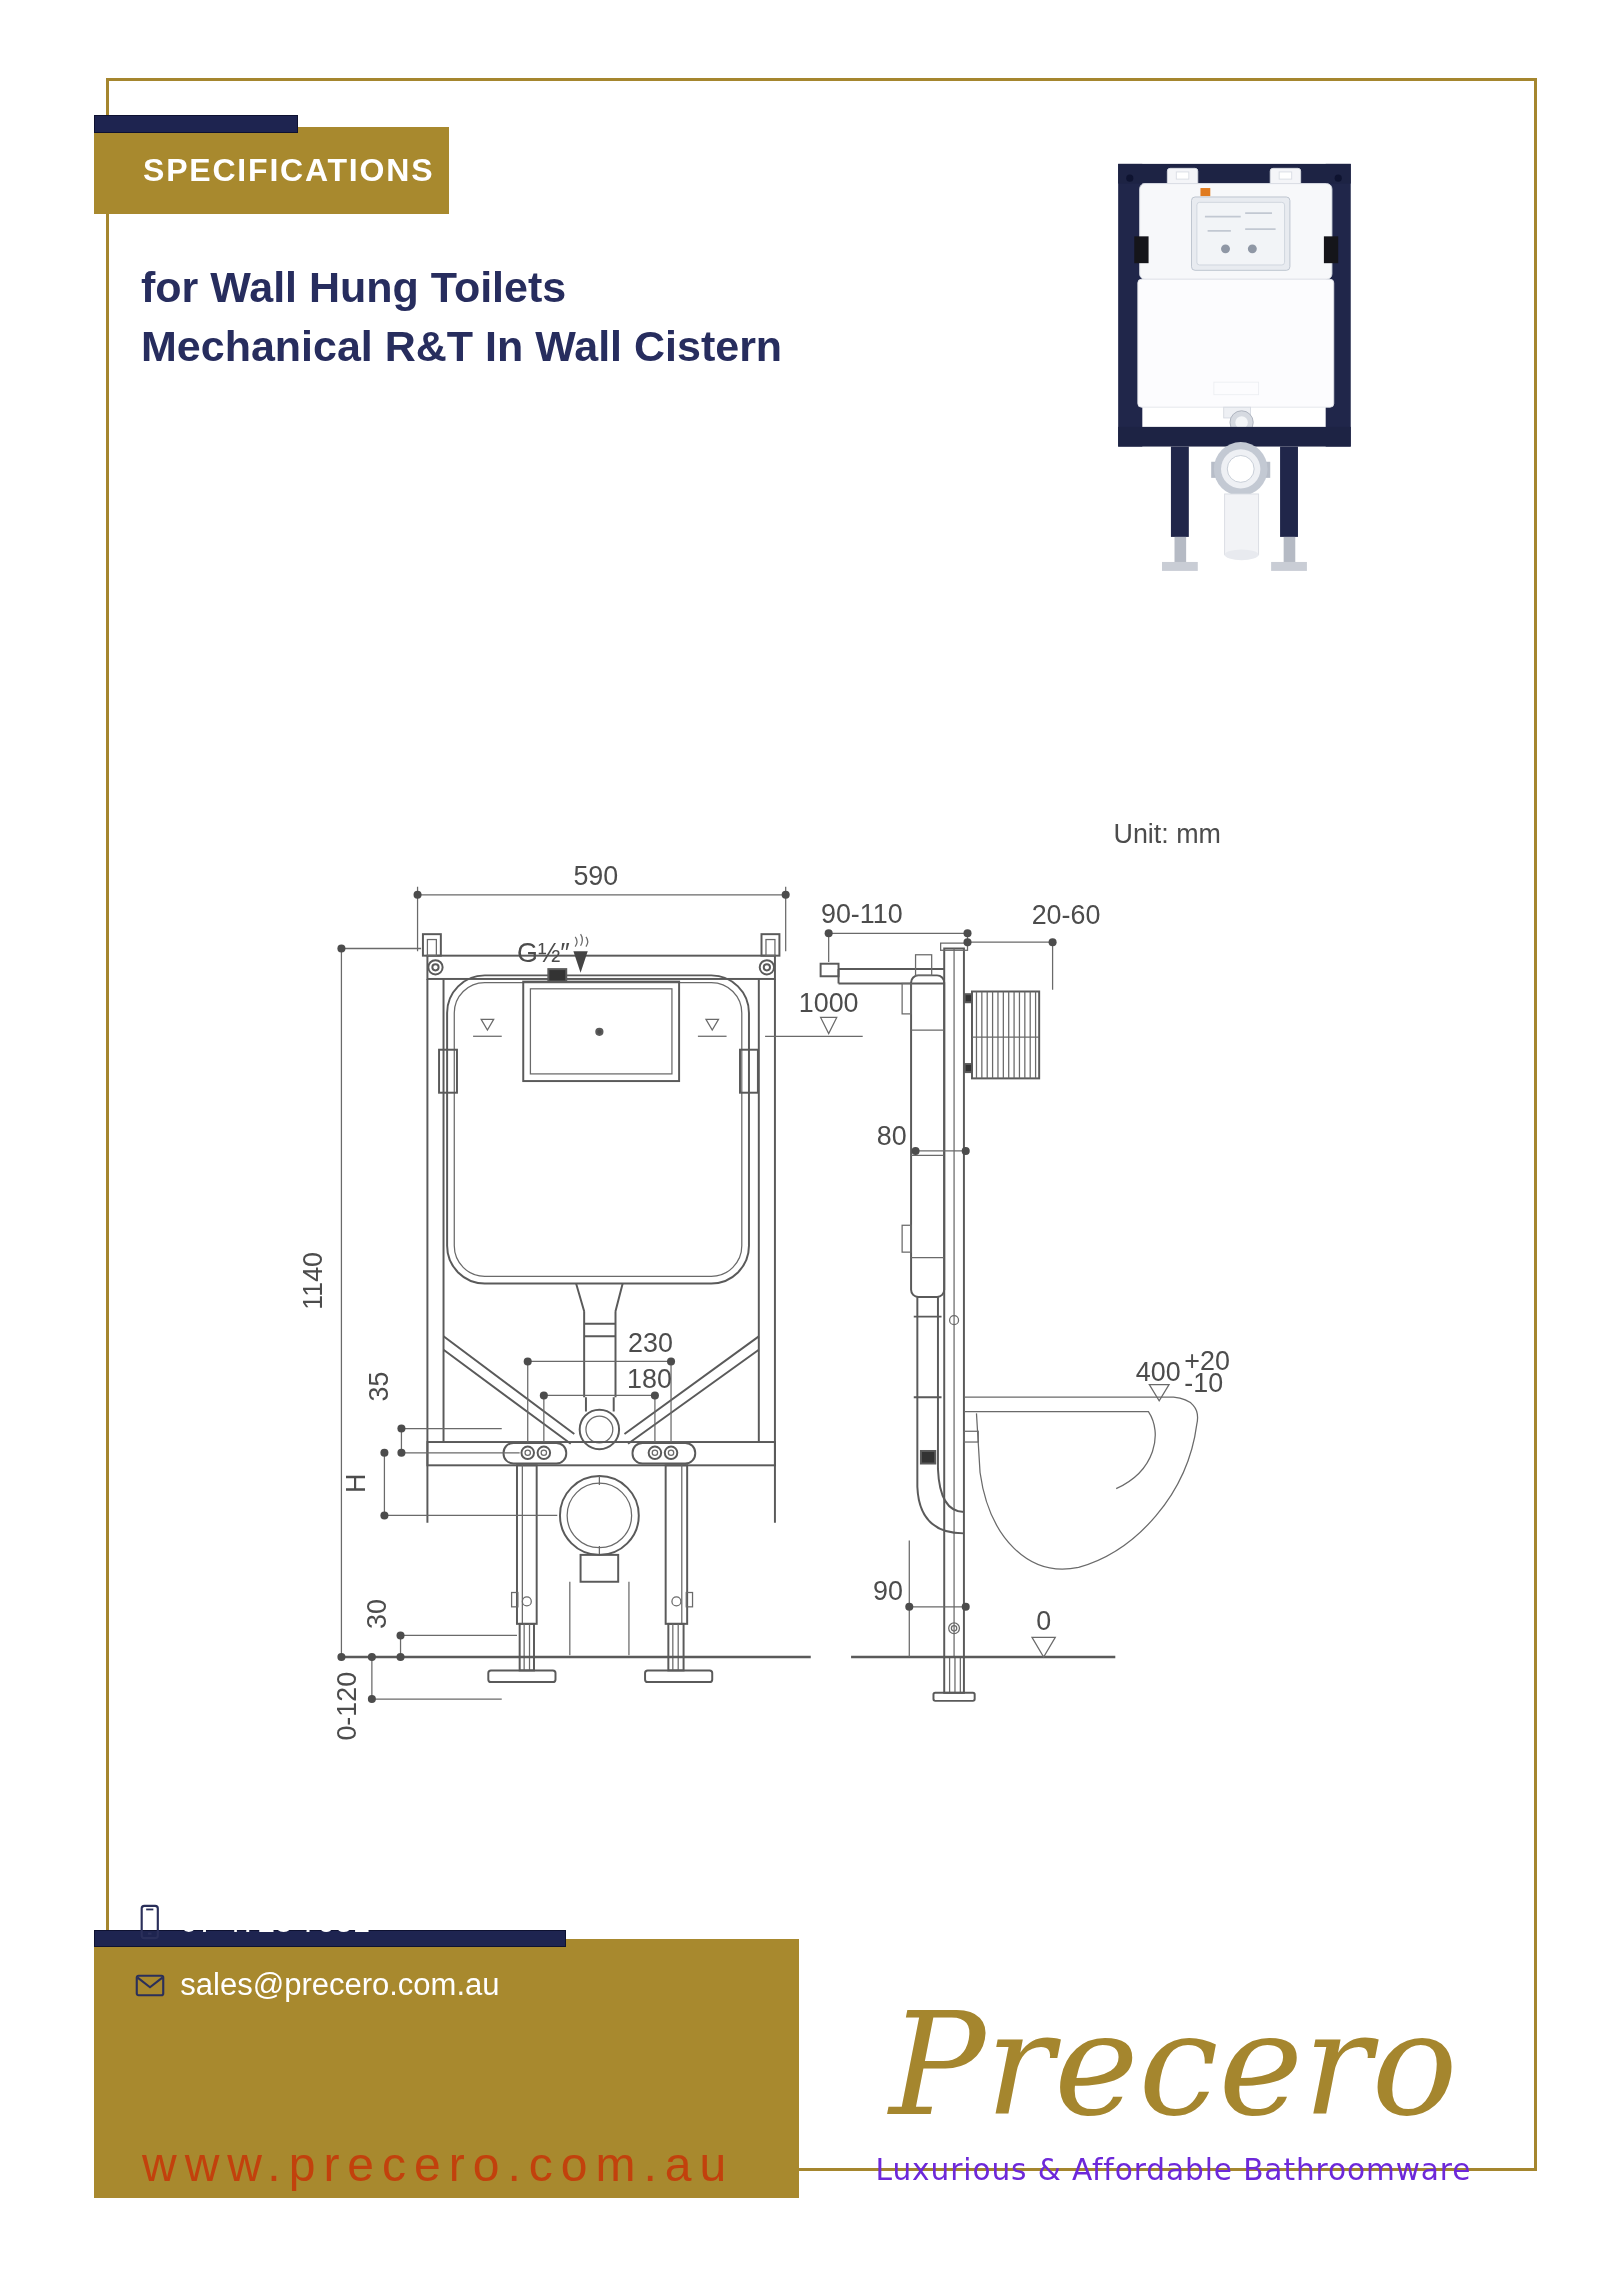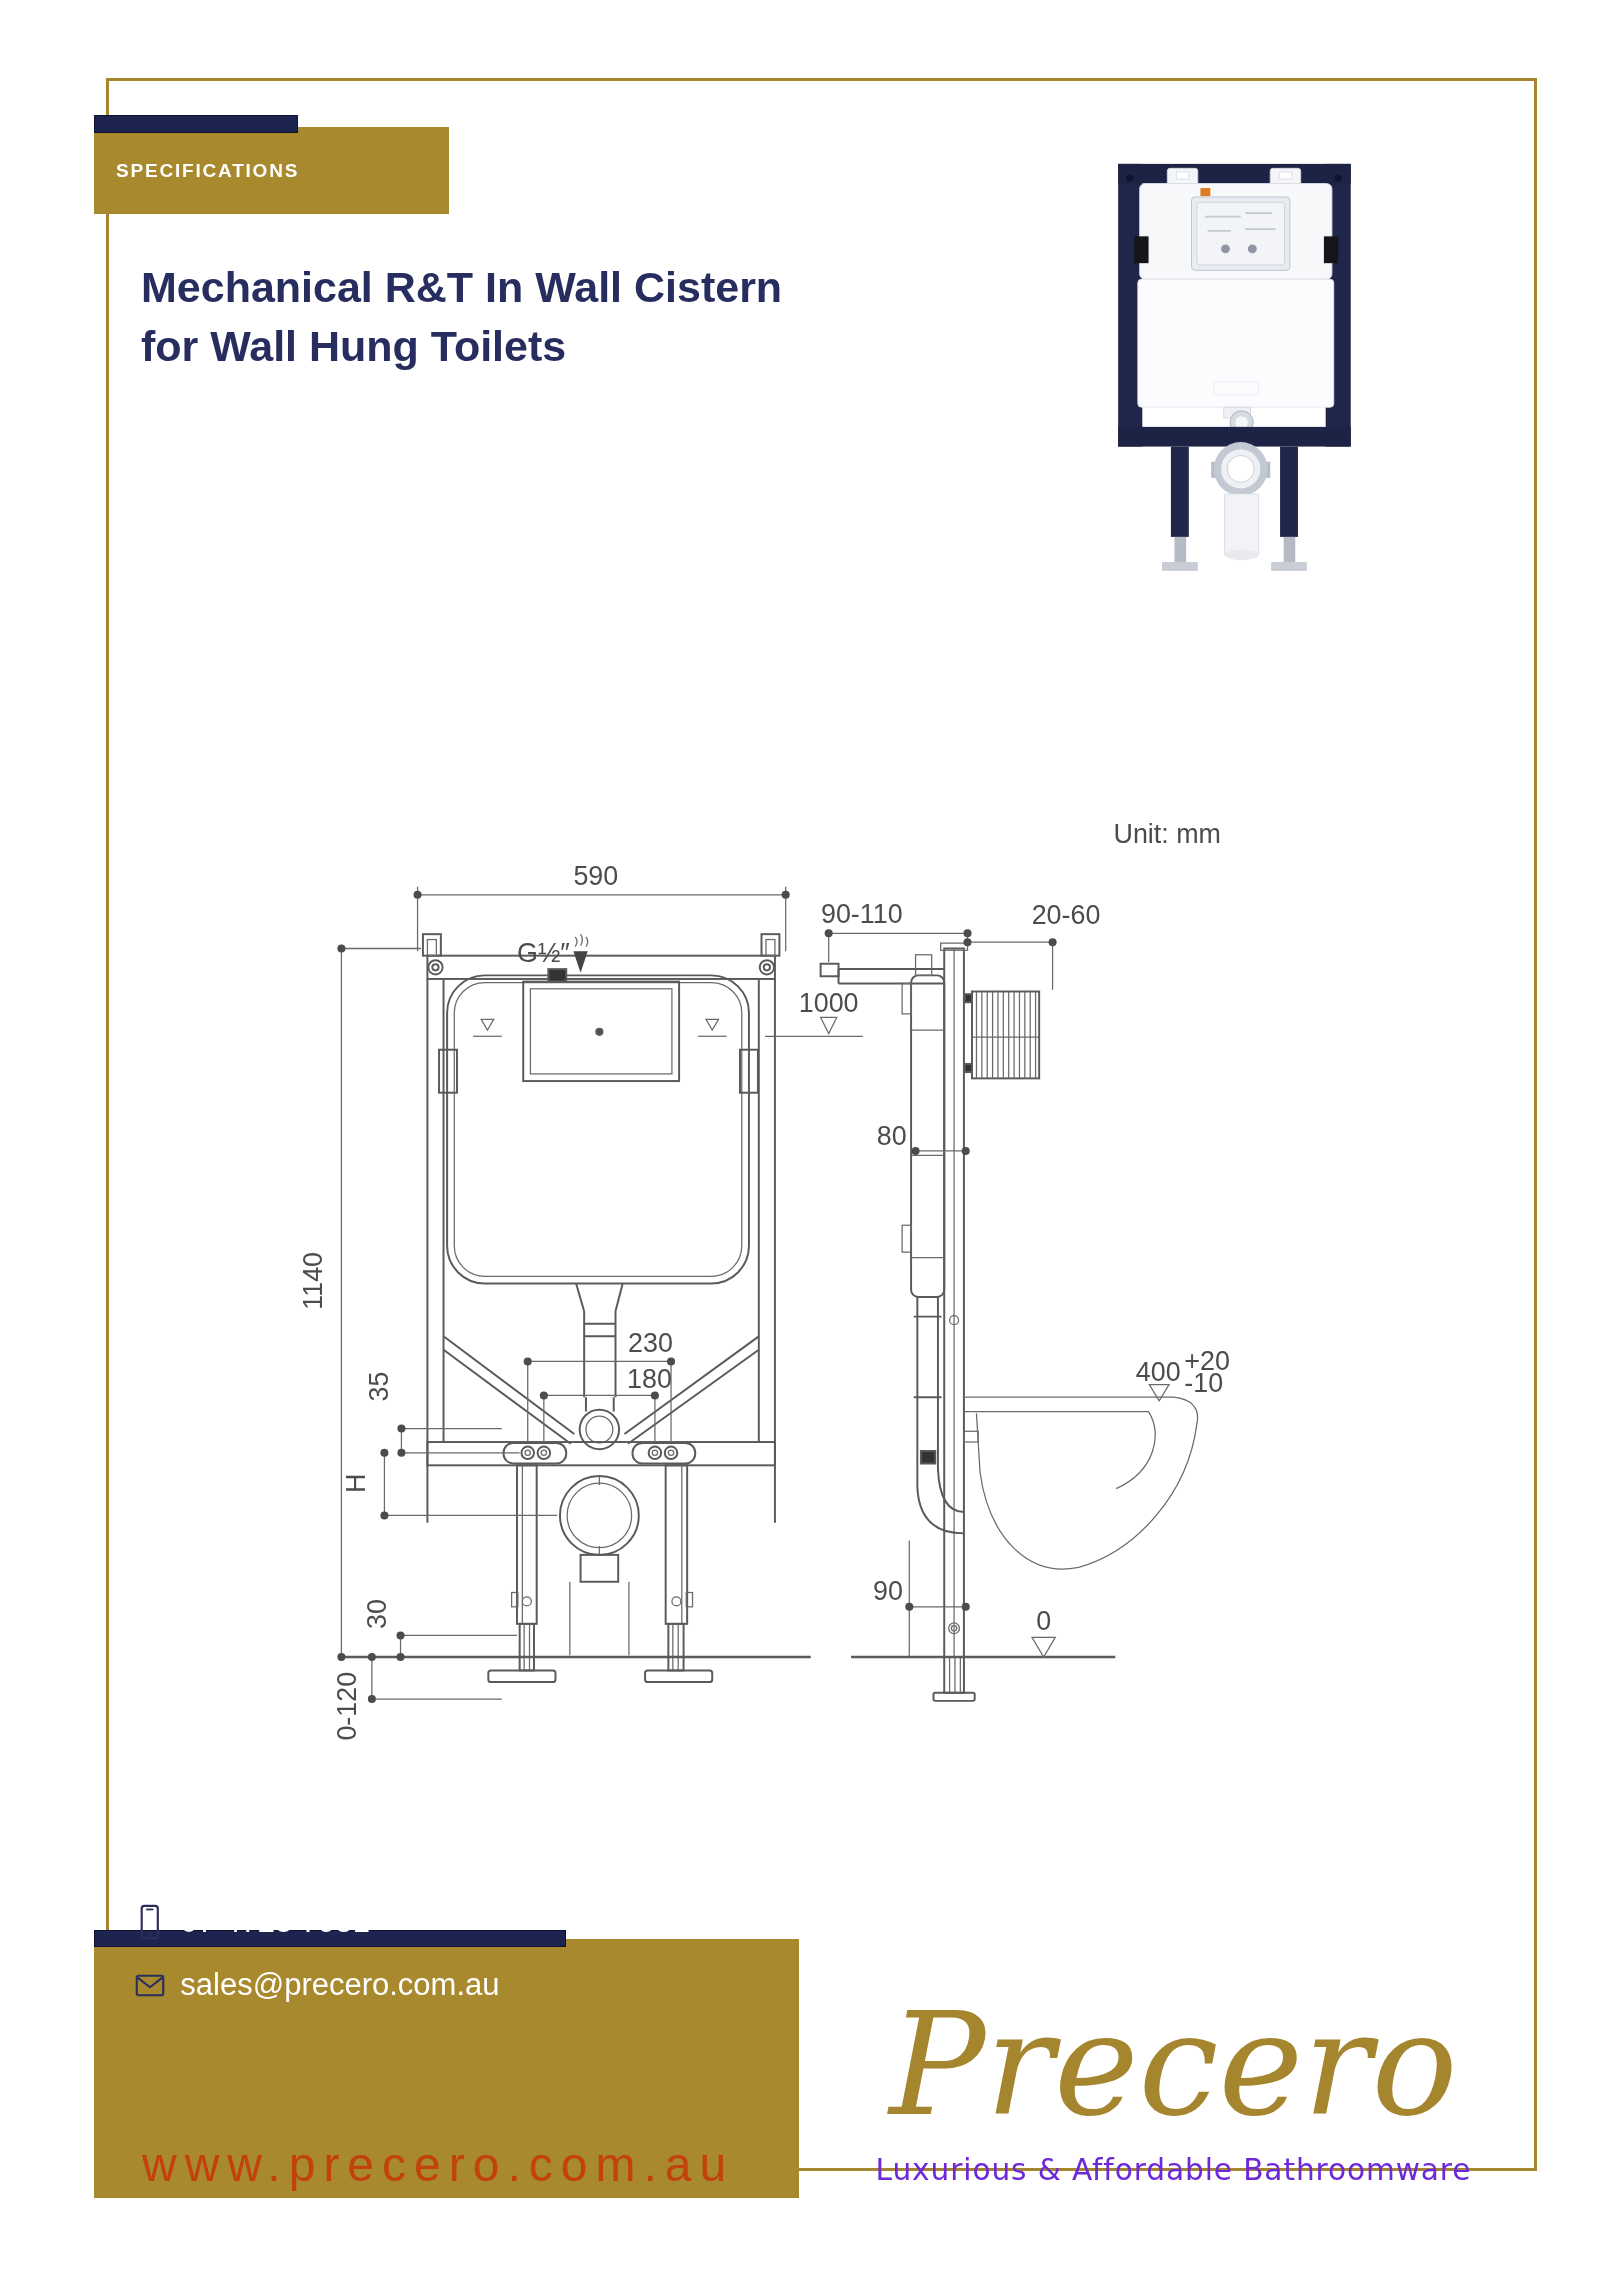--- a/index.html
+++ b/index.html
@@ -6,22 +6,22 @@
   .page{position:relative;width:1621px;height:2293px;background:#ffffff;
         font-family:"Liberation Sans",sans-serif;overflow:hidden;}
 
   
   .frame{position:absolute;left:106px;top:78px;width:1431px;height:2093px;
          border:3.6px solid #A5862E;box-sizing:border-box;}
 
   
   .badge{position:absolute;left:94px;top:127px;width:355px;height:87px;
          background:#A8892E;display:flex;align-items:center;}
-  .badge-text{color:#ffffff;font-weight:bold;font-size:19px;letter-spacing:1.8px;
-              padding-left:22px;}
+  .badge-text{color:#ffffff;font-weight:bold;font-size:32px;letter-spacing:1.8px;
+              padding-left:49px;}
   .navy-bar-top{position:absolute;left:94px;top:115px;width:204px;height:18px;
                 background:#1E2450;border:1.8px solid #0E1130;box-sizing:border-box;}
   .title{position:absolute;left:141px;top:258px;color:#272D5E;font-weight:bold;
          font-size:43px;line-height:59px;}
 
   
   .photo{position:absolute;left:1111px;top:154px;}
 
   
   .drawing{position:absolute;left:242px;top:806px;}
@@ -52,22 +52,22 @@
 
 <div class="page">
 
   <div class="frame"></div>
 
   <div class="badge">
     <span class="badge-text">SPECIFICATIONS</span>
   </div>
   <div class="navy-bar-top"></div>
   <div class="title">
+    <div>for Wall Hung Toilets</div>
     <div>Mechanical R&amp;T In Wall Cistern</div>
-    <div>for Wall Hung Toilets</div>
   </div>
 
   <svg class="photo" width="246" height="425" viewBox="0 0 275 475">
     <g>
       <rect x="8" y="11" width="27" height="316" fill="#20264A"></rect>
       <rect x="240" y="11" width="28" height="316" fill="#20264A"></rect>
       <rect x="8" y="11" width="260" height="22" fill="#1D2344"></rect>
       <circle cx="21" cy="27" r="4" fill="#0E1330"></circle>
       <circle cx="254" cy="27" r="4" fill="#0E1330"></circle>
     </g>

